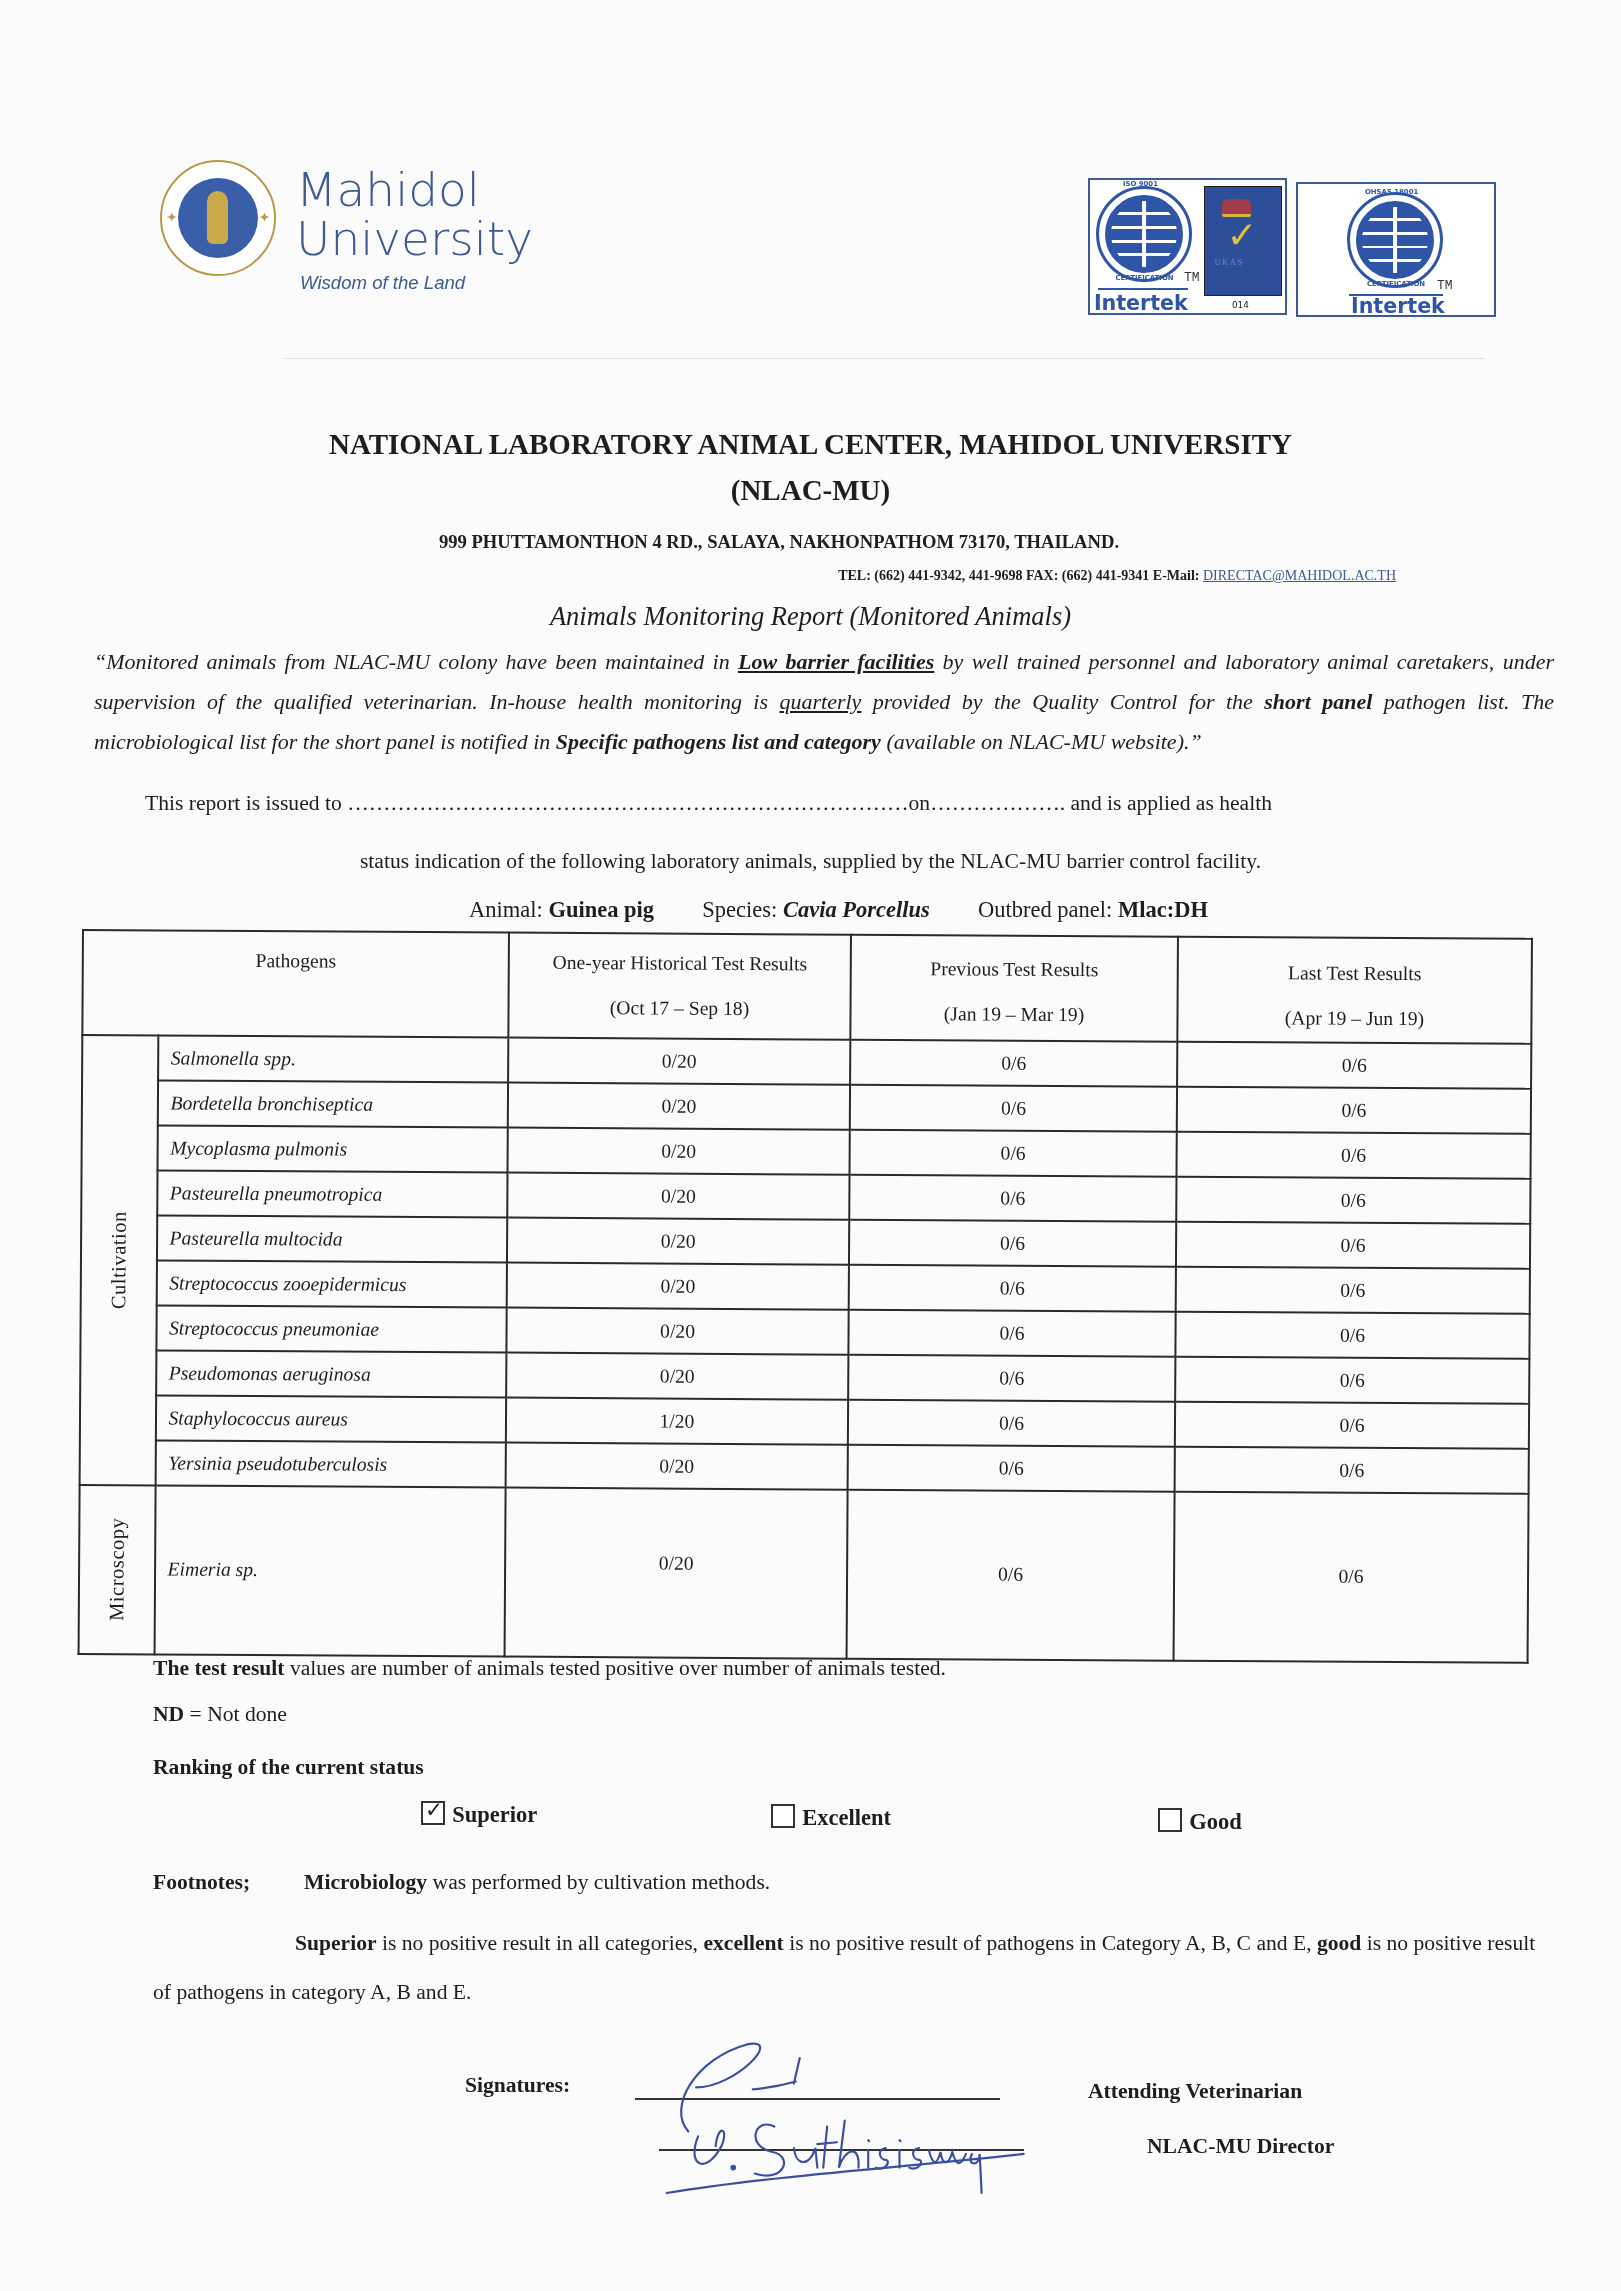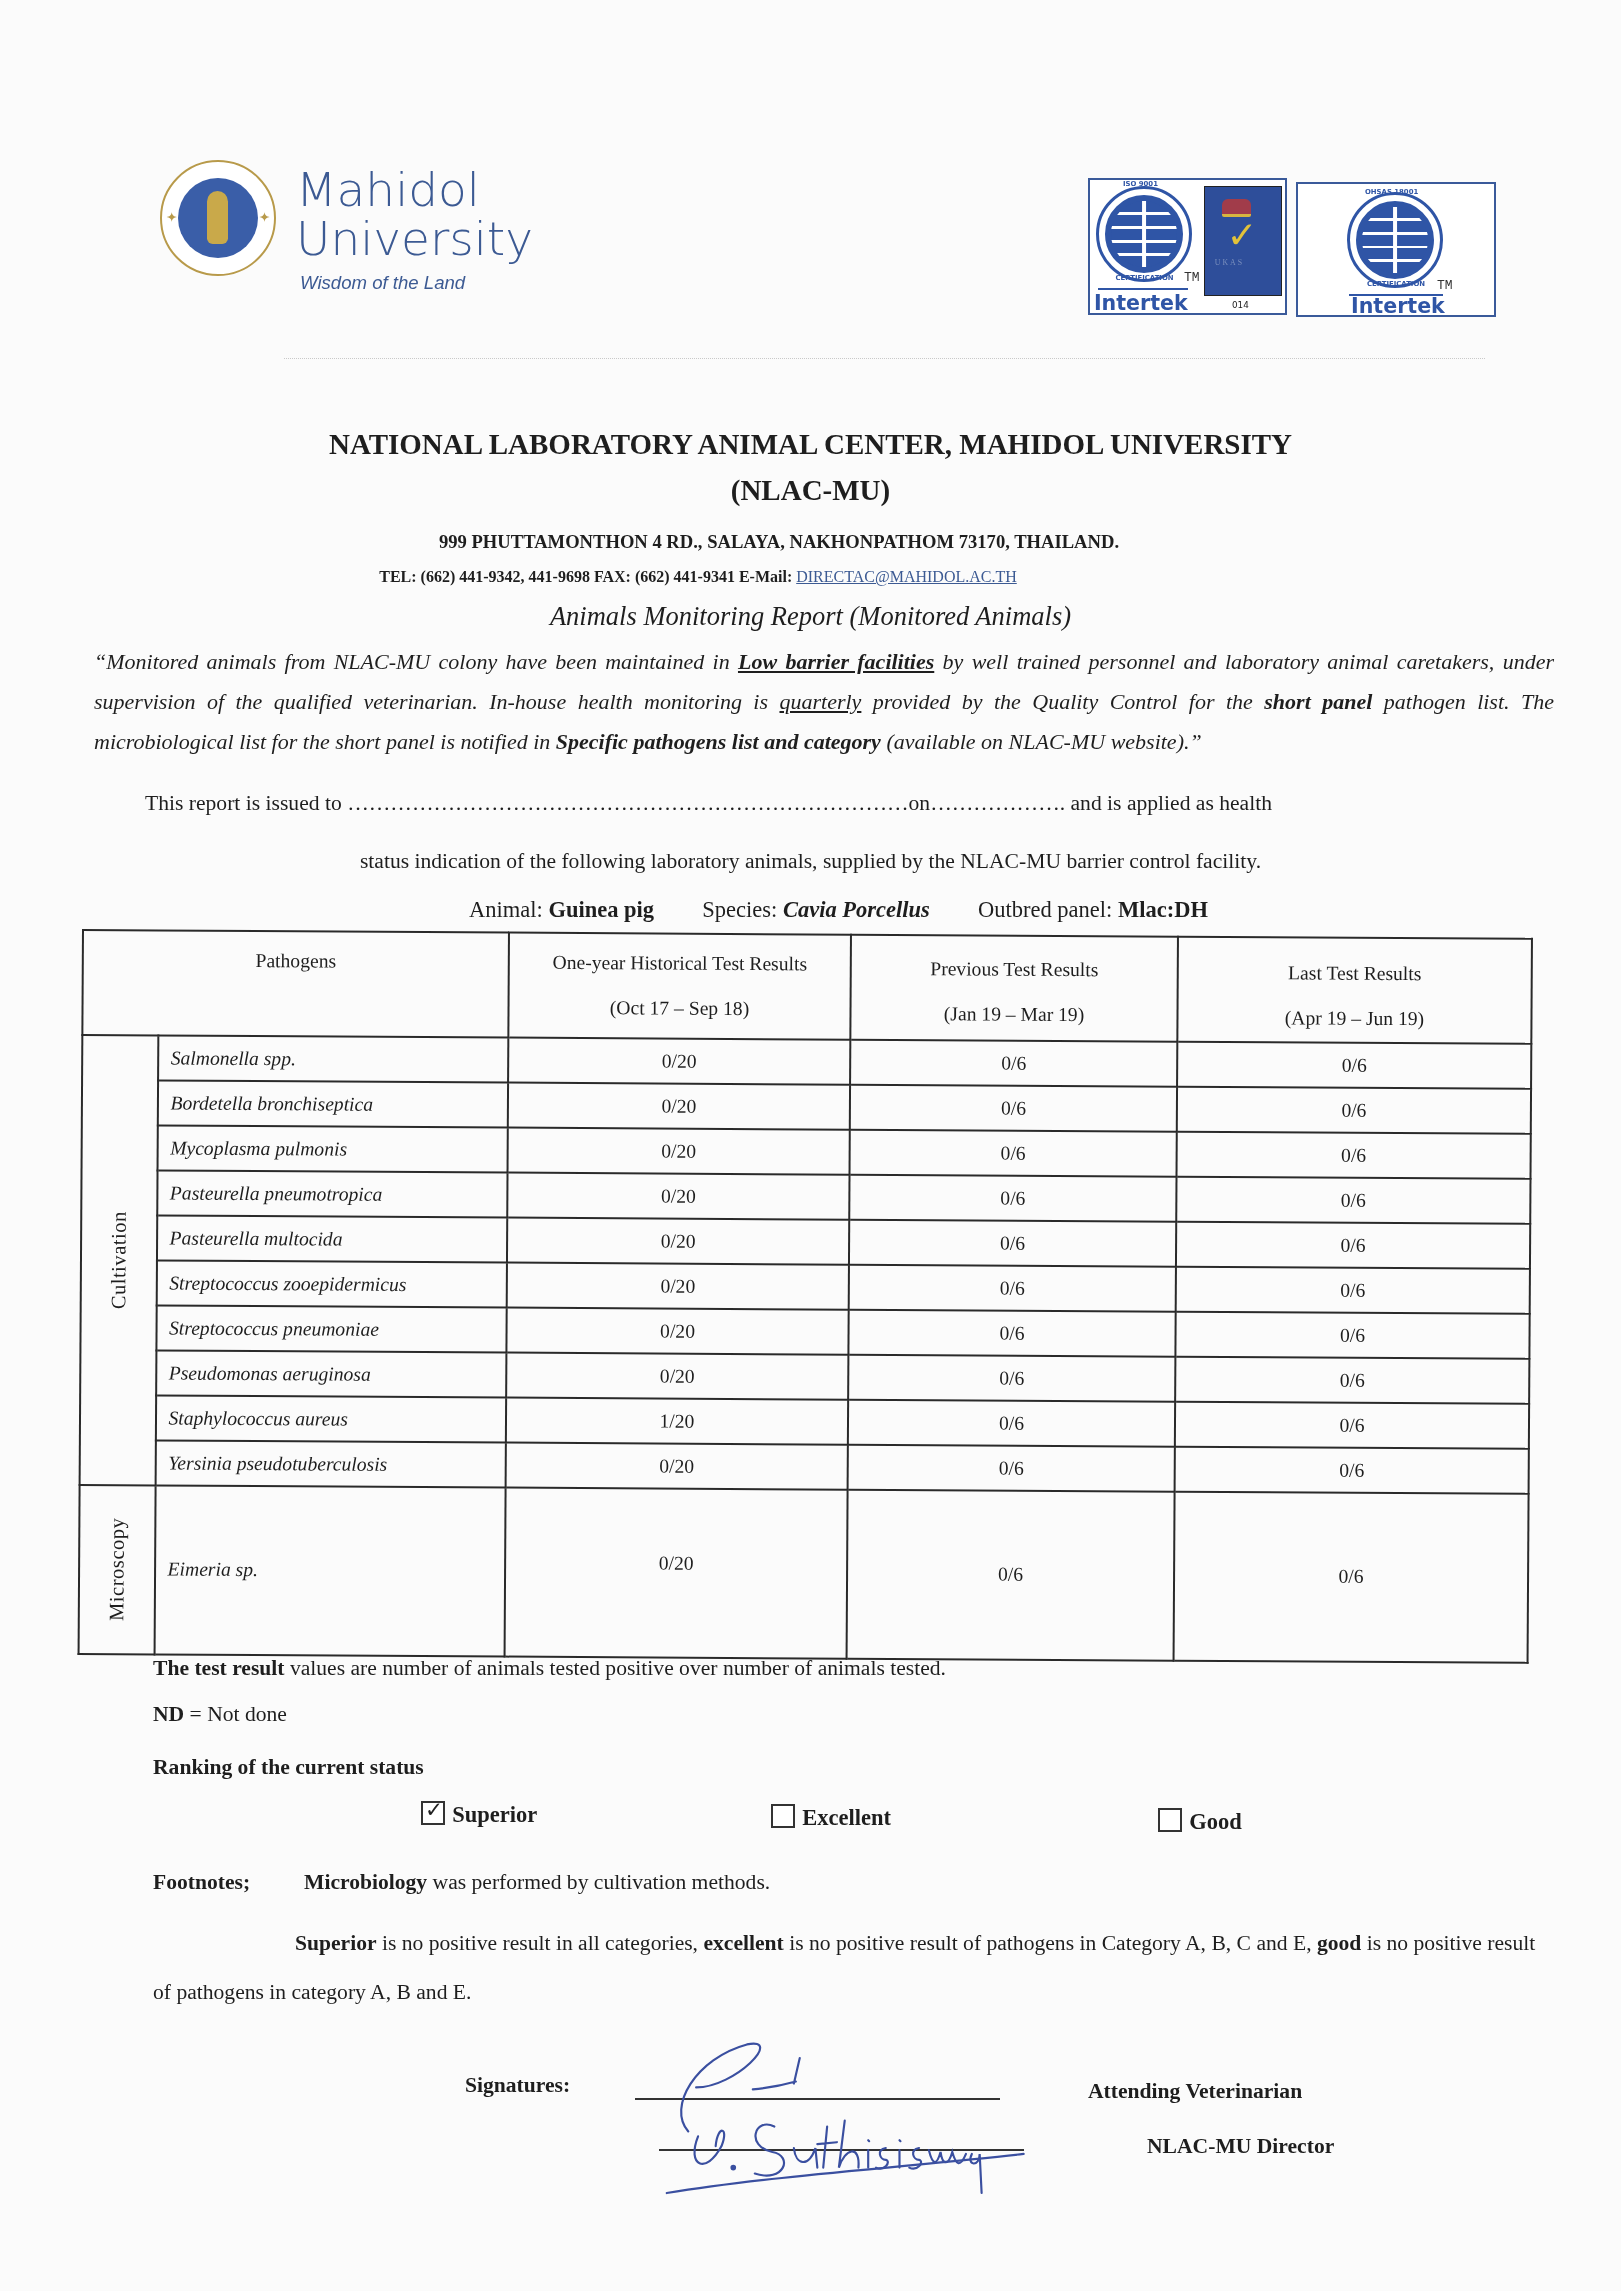--- a/index.html
+++ b/index.html
@@ -57,21 +57,21 @@
   .ukas-text { position: absolute; left: 9.8px; top: 71px; font-size: 7.8px; color: #7a8fbd; letter-spacing: 2px; }
   .cert-num { position: absolute; font-family: "DejaVu Sans", sans-serif; font-size: 8.8px; color: #222; }
   .cert-rule { position: absolute; height: 2px; background: #2f55a6; }
 
   .dotted-sep { left: 284px; top: 358px; width: 1201px; border-top: 1px dotted #c9c9c9; }
 
   
   .title1 { left: 0; width: 1621px; top: 428px; text-align: center; font-weight: bold; font-size: 29px; }
   .title2 { left: 0; width: 1621px; top: 474px; text-align: center; font-weight: bold; font-size: 29px; }
   .addr { left: 0; width: 1558px; top: 531px; text-align: center; font-weight: bold; font-size: 18.6px; }
-  .contact { left: 0; width: 1396px; top: 568px; text-align: center; font-weight: bold; font-size: 16px; }
+  .contact { left: 0; width: 1396px; top: 568px; text-align: right; font-weight: bold; font-size: 14px; }
   .contact .email { font-weight: normal; color: #3c5a93; text-decoration: underline; }
   .report-title { left: 0; width: 1621px; top: 601px; text-align: center; font-style: italic; font-size: 26.5px; }
 
   .intro {
     left: 94px; top: 642px; width: 1460px; font-style: italic; font-size: 22px; line-height: 40px;
     text-align: justify;
   }
   .intro b { font-weight: bold; }
   .intro u { text-decoration: underline; }
 

